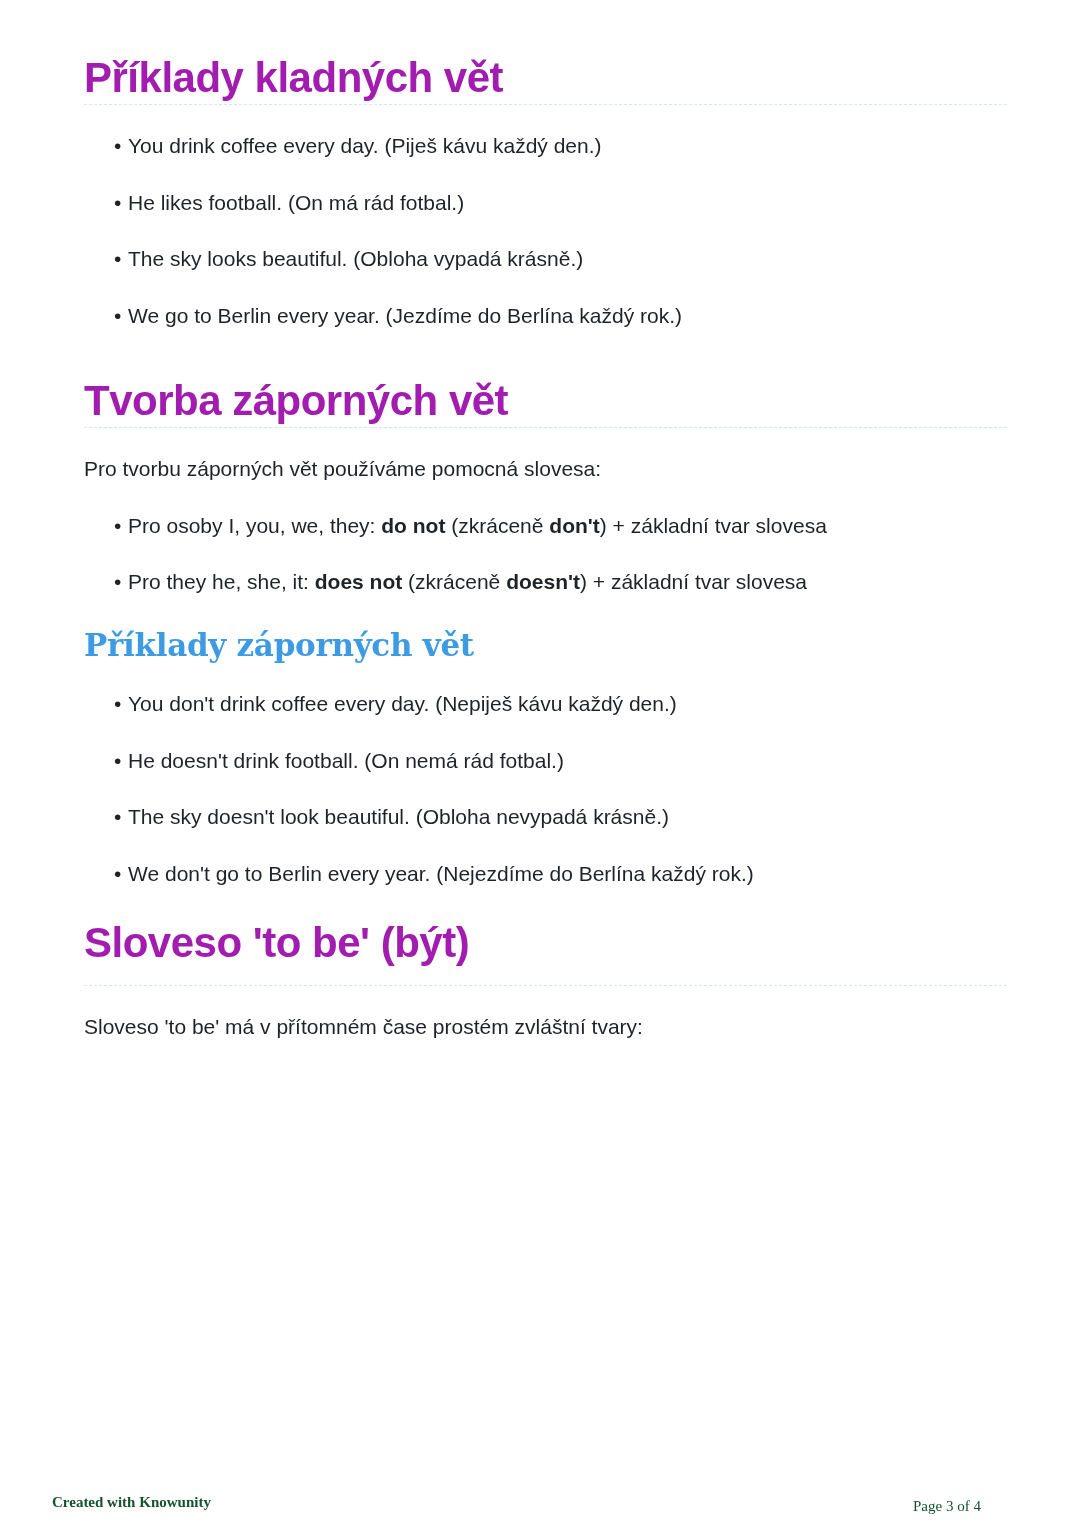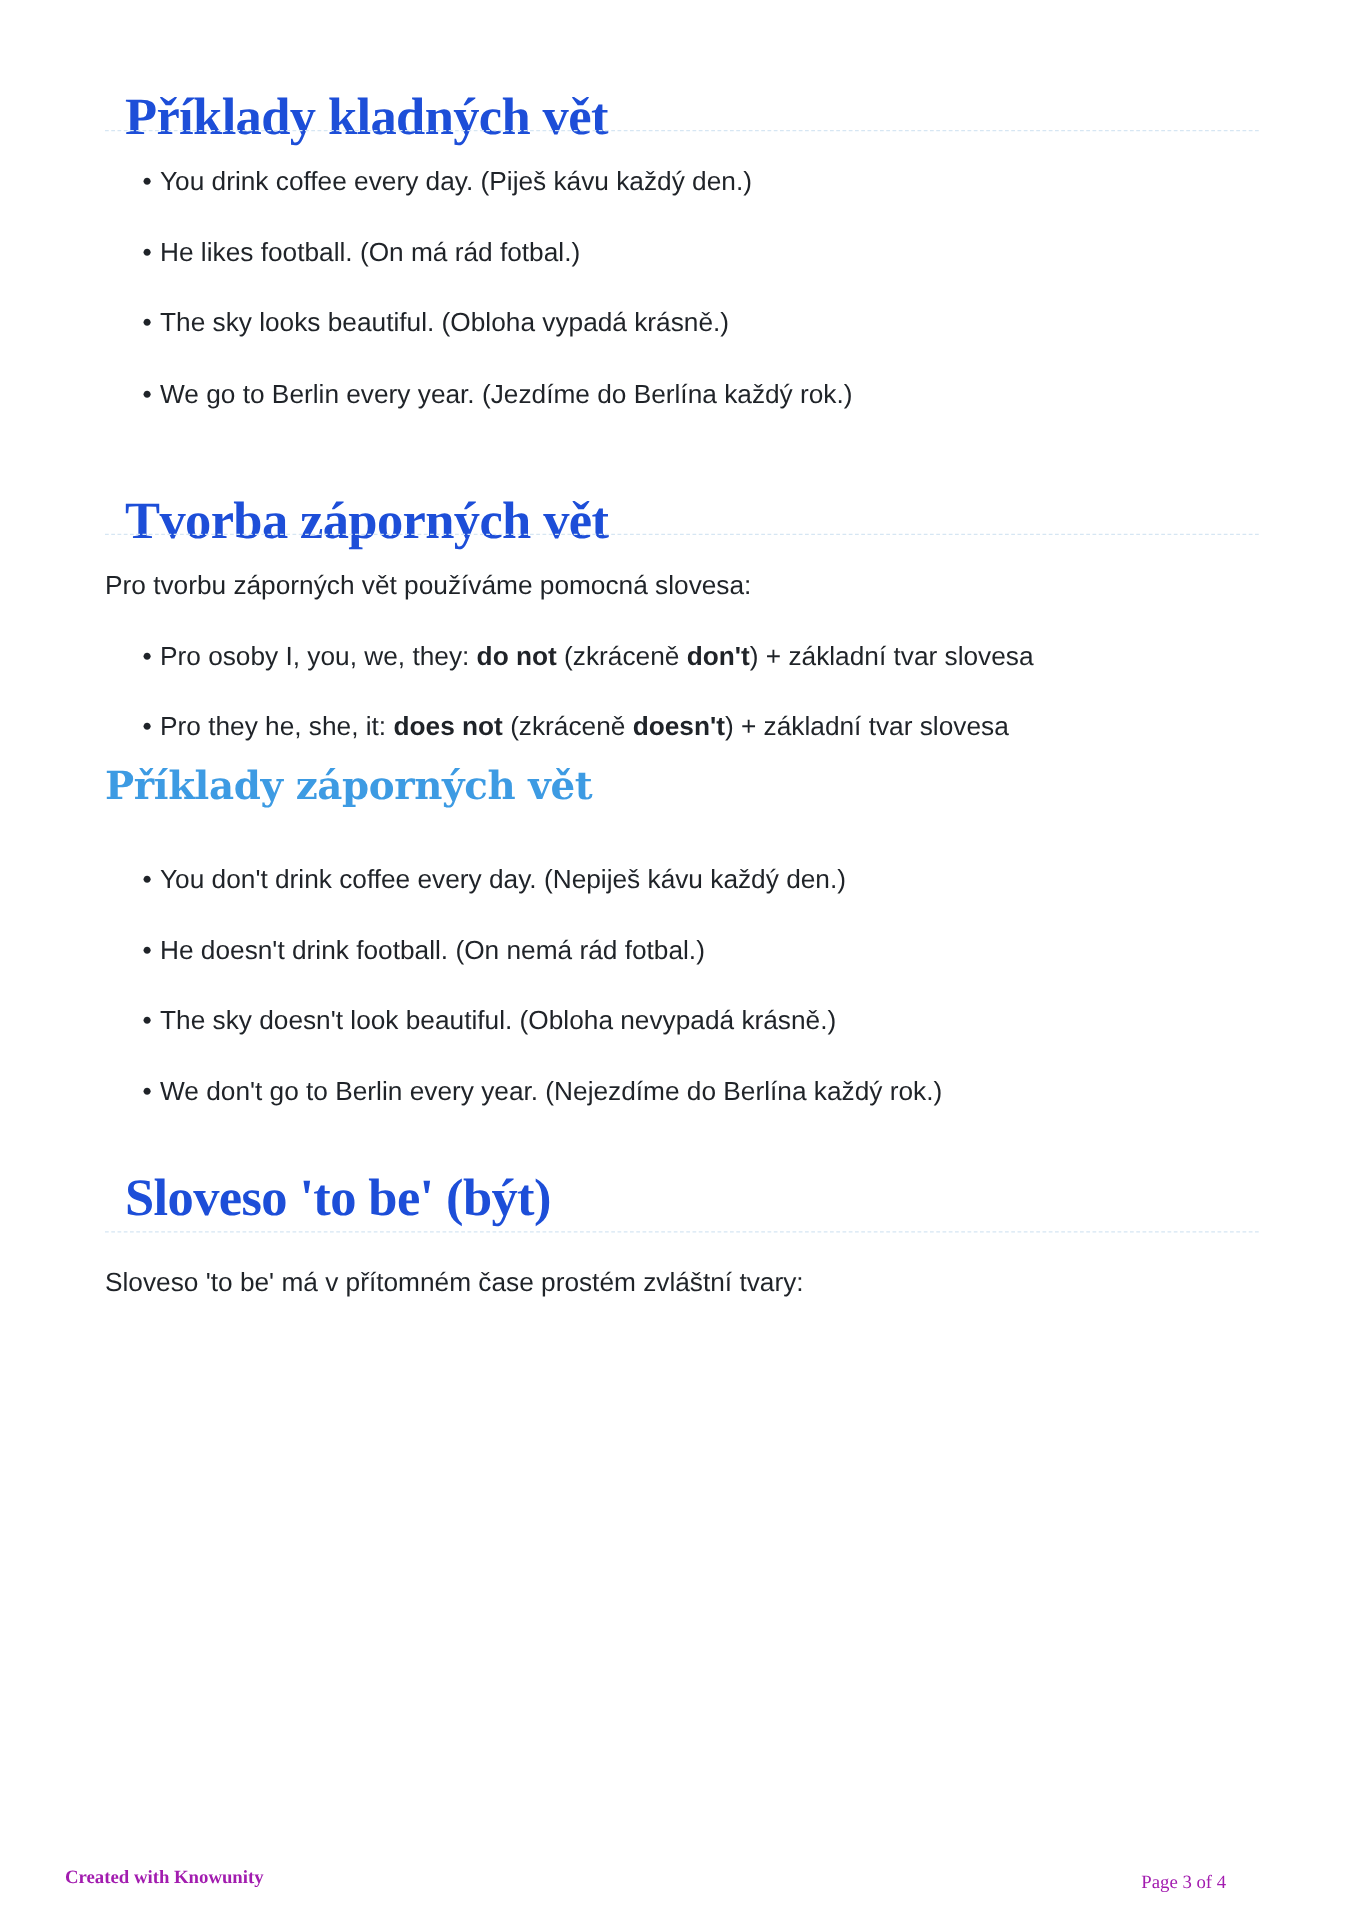--- a/index.html
+++ b/index.html
@@ -2,40 +2,40 @@
 <html><head>
   <meta charset="utf-8">
   <style>
     html, body { margin: 0; padding: 0; background: #ffffff; }
     body {
       width: 1080px; height: 1527px; position: relative; overflow: hidden;
       font-family: "Liberation Sans", sans-serif; color: #1f2328;
     }
     .page { position: absolute; left: 84px; top: 0; width: 923px; }
     h1 {
-      font-family: Liberation Serif, serif; font-weight: bold;
-      color: #1d4ed8; font-size: 42px; line-height: 1; margin: 16px;
+      font-family: Liberation Sans, sans-serif; font-weight: bold;
+      color: #a21caf; font-size: 42px; line-height: 1; margin: 0;
       letter-spacing: -0.5px;
     }
     h2 {
       font-family: "DejaVu Serif", serif; font-weight: bold;
       color: #3d9be3; font-size: 31px; line-height: 1; margin: 0;
       letter-spacing: -0.3px;
     }
     .rule { border-bottom: 1.5px dashed #d6e6f3; height: 0; width: 923px; }
     .abs { position: absolute; }
     ul { list-style: none; margin: 0; padding: 0; }
     li, p { font-size: 21px; line-height: 1; margin: 0; white-space: nowrap; }
     li { padding-left: 30px; position: relative; }
     li .bullet { position: absolute; left: 30px; }
     li .txt { padding-left: 14px; }
     b { font-weight: bold; }
     .footer-left, .footer-right {
       position: absolute; font-family: "Liberation Serif", serif;
-      color: #a21caf; font-size: 15px;
+      color: #14532d; font-size: 15px;
     }
     .footer-left { left: 52px; top: 1494px; font-weight: bold; }
     .footer-right { left: 913px; top: 1498px; }
   </style>
 </head>
 <body>
 
 <div class="page">
 
   <h1 class="abs" style="top:57px;">Příklady kladných vět</h1>
@@ -48,21 +48,21 @@
   </ul>
 
   <h1 class="abs" style="top:380px;">Tvorba záporných vět</h1>
   <div class="rule abs" style="top:427px;"></div>
   <p class="abs" style="top:458px;text-align:right;">Pro tvorbu záporných vět používáme pomocná slovesa:</p>
   <ul>
     <li class="abs" style="top:515px;"><span class="bullet">•</span><span class="txt"><span>Pro osoby I, you, we, they: </span><b>do not</b><span> (zkráceně </span><b>don't</b><span>) + základní tvar slovesa</span></span></li>
     <li class="abs" style="top:571px;"><span class="bullet">•</span><span class="txt"><span>Pro they he, she, it: </span><b>does not</b><span> (zkráceně </span><b>doesn't</b><span>) + základní tvar slovesa</span></span></li>
   </ul>
 
-  <h2 class="abs" style="top:614px;">Příklady záporných vět</h2>
+  <h2 class="abs" style="top:630px;">Příklady záporných vět</h2>
   <ul>
     <li class="abs" style="top:693px;"><span class="bullet">•</span><span class="txt">You don't drink coffee every day. (Nepiješ kávu každý den.)</span></li>
     <li class="abs" style="top:750px;"><span class="bullet">•</span><span class="txt">He doesn't drink football. (On nemá rád fotbal.)</span></li>
     <li class="abs" style="top:806px;"><span class="bullet">•</span><span class="txt">The sky doesn't look beautiful. (Obloha nevypadá krásně.)</span></li>
     <li class="abs" style="top:863px;"><span class="bullet">•</span><span class="txt">We don't go to Berlin every year. (Nejezdíme do Berlína každý rok.)</span></li>
   </ul>
 
   <h1 class="abs" style="top:922px;">Sloveso 'to be' (být)</h1>
   <div class="rule abs" style="top:985px;"></div>
   <p class="abs" style="top:1016px;text-align:right;">Sloveso 'to be' má v přítomném čase prostém zvláštní tvary:</p>

